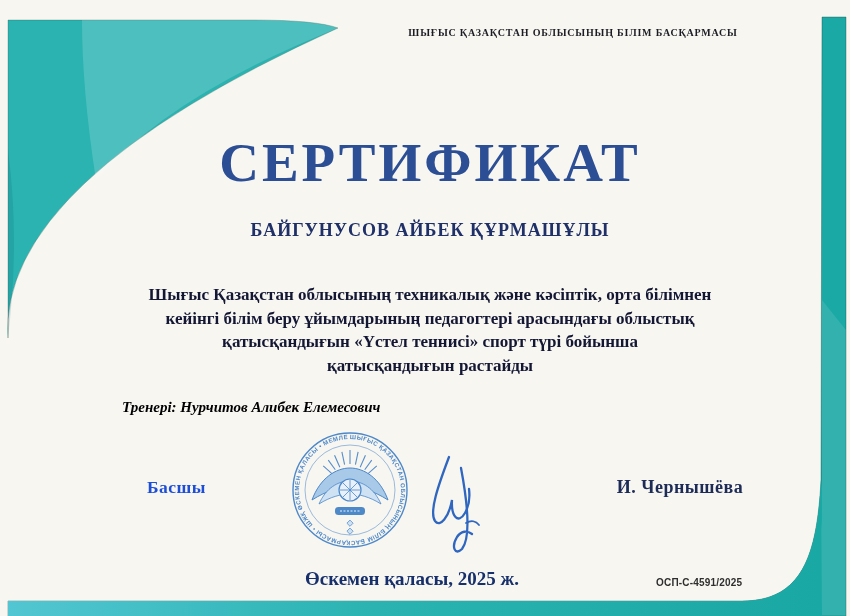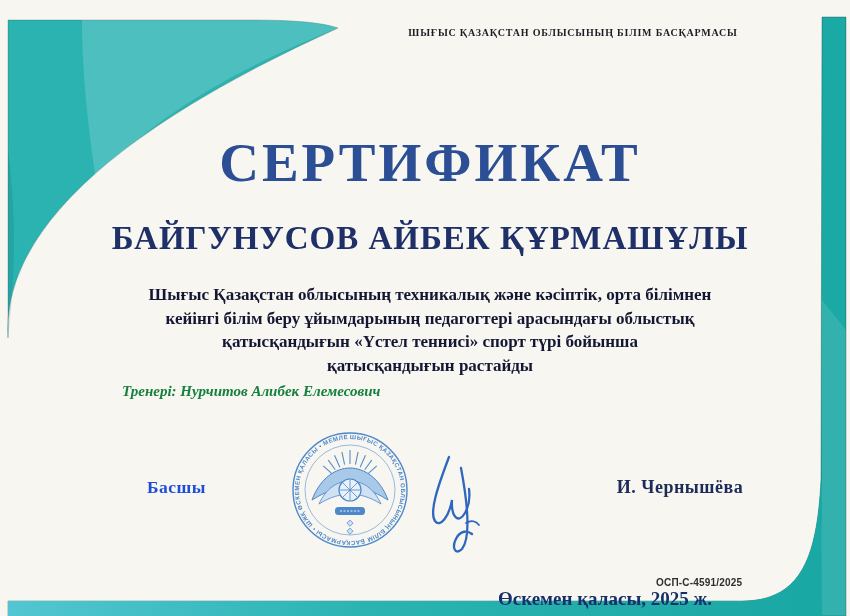--- a/index.html
+++ b/index.html
@@ -26,48 +26,48 @@
   }
   .cert-title{
     top:131px;left:60px;width:740px;
     text-align:center;
     font-size:55px;font-weight:bold;letter-spacing:3px;
     color:#2c4e95;
   }
   .recipient{
     top:220px;left:60px;width:740px;
     text-align:center;
-    font-size:33px;font-weight:bold;letter-spacing:1px;
+    font-size:18px;font-weight:bold;letter-spacing:1px;
     color:#1f3068;
   }
   .body-text{
     top:283px;left:95px;width:670px;
     text-align:center;
     font-size:17px;font-weight:bold;
     line-height:23.5px;
     color:#131733;
   }
   .trainer{
-    top:383px;left:122px;
+    top:399px;left:122px;
     font-size:15px;font-weight:bold;font-style:italic;
-    color:#15803d;
+    color:#000000;
   }
   .role-label{
     top:477px;left:147px;
     font-size:17.5px;font-weight:bold;letter-spacing:0.5px;
     color:#1d4ed8;
   }
   .signatory-name{
     top:477px;left:565px;width:230px;text-align:center;
     font-size:18px;font-weight:bold;letter-spacing:0.5px;
     color:#1d2b57;
   }
   .city-year{
-    top:588px;left:112px;width:600px;
-    text-align:right;
+    top:568px;left:112px;width:600px;
+    text-align:center;
     font-size:19px;font-weight:bold;
     color:#17306b;
   }
   .cert-number{
     top:577px;left:608px;width:110px;text-align:left;
     font-family:"Liberation Sans", sans-serif;
     font-size:10px;font-weight:bold;letter-spacing:0.2px;
     color:#2e2e2e;
     margin-left:48px;
   }

